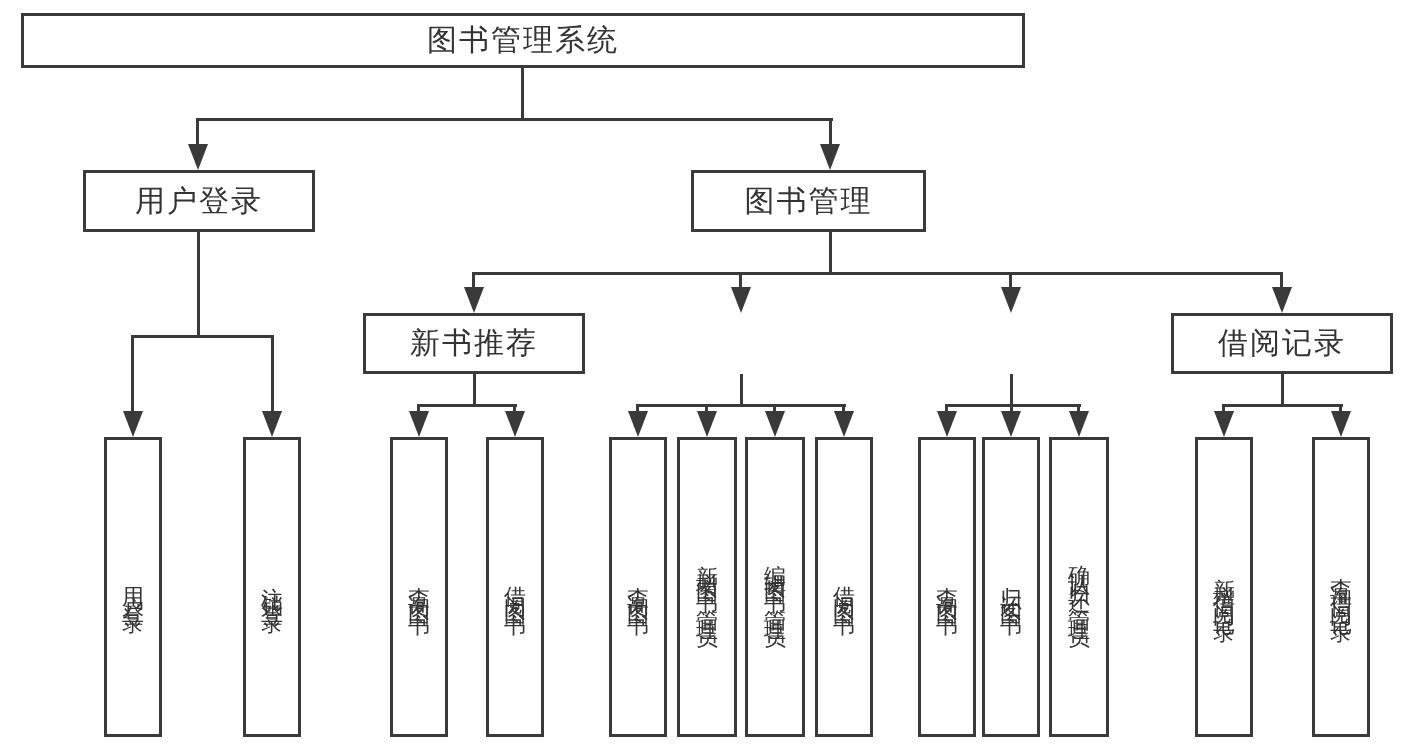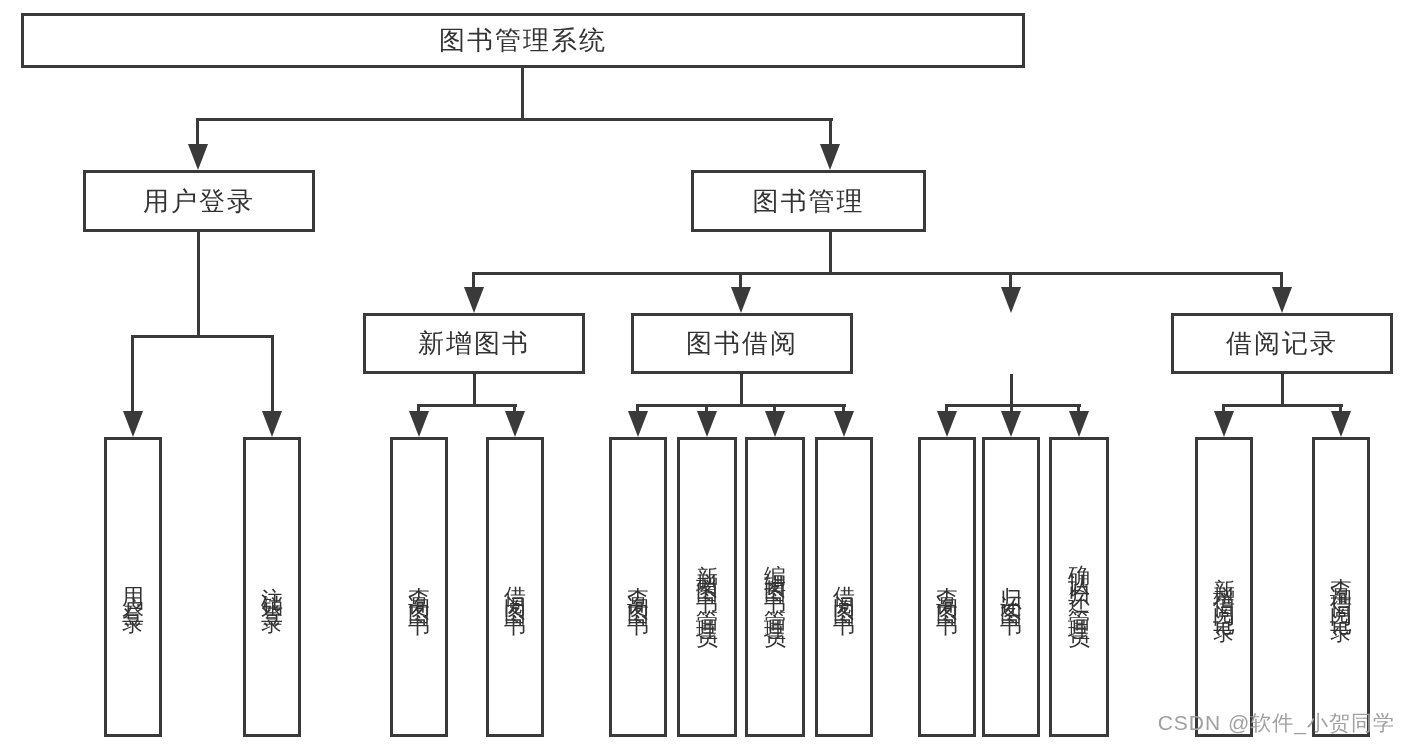--- a/index.html
+++ b/index.html
@@ -15,21 +15,21 @@
     position: absolute;
     box-sizing: border-box;
     border: 3px solid #3a3a3a;
     background: #ffffff;
     display: flex;
     align-items: center;
     justify-content: center;
   }
   .box .label {
     color: #333333;
-    font-size: 26px;
+    font-size: 30px;
     letter-spacing: 2px;
     white-space: nowrap;
   }
   .vbox .label {
     writing-mode: vertical-lr;
     text-orientation: mixed;
     font-size: 22px;
     letter-spacing: 9px;
     line-height: 1;
     white-space: nowrap;
@@ -93,24 +93,21 @@
   <div class="vline" style="left:472px; top:272px; height:18px;"></div>
   <div class="arrow" style="left:464px; top:287px;"></div>
   <div class="vline" style="left:739px; top:272px; height:18px;"></div>
   <div class="arrow" style="left:731px; top:287px;"></div>
   <div class="vline" style="left:1009px; top:272px; height:18px;"></div>
   <div class="arrow" style="left:1001px; top:287px;"></div>
   <div class="vline" style="left:1280px; top:272px; height:18px;"></div>
   <div class="arrow" style="left:1272px; top:287px;"></div>
 
   <div class="box hbox" style="left:363px; top:313px; width:222px; height:61px;">
-    <span class="label">新增图书</span>
-  </div>
-  <div class="box hbox" style="left:631px; top:313px; width:222px; height:61px;">
-    <span class="label">图书借阅</span>
+    <span class="label">新书推荐</span>
   </div>
   <div class="box hbox" style="left:1171px; top:313px; width:222px; height:61px;">
     <span class="label">借阅记录</span>
   </div>
 
   <div class="vline" style="left:473px; top:374px; height:31px;"></div>
   <div class="hline" style="left:417px; top:404px; width:100px;"></div>
   <div class="vline" style="left:417px; top:404px; height:10px;"></div>
   <div class="arrow" style="left:409px; top:411px;"></div>
   <div class="vline" style="left:513px; top:404px; height:10px;"></div>
@@ -180,15 +177,14 @@
     <span class="label">确认归还（管理员）</span>
   </div>
 
   <div class="box vbox" style="left:1195px; top:437px; width:58px; height:300px;">
     <span class="label">新增借阅记录</span>
   </div>
   <div class="box vbox" style="left:1312px; top:437px; width:58px; height:300px;">
     <span class="label">查询借阅记录</span>
   </div>
 
-  <div class="watermark">CSDN @软件_小贺同学</div>
 
 </div>
 
 </body></html>

